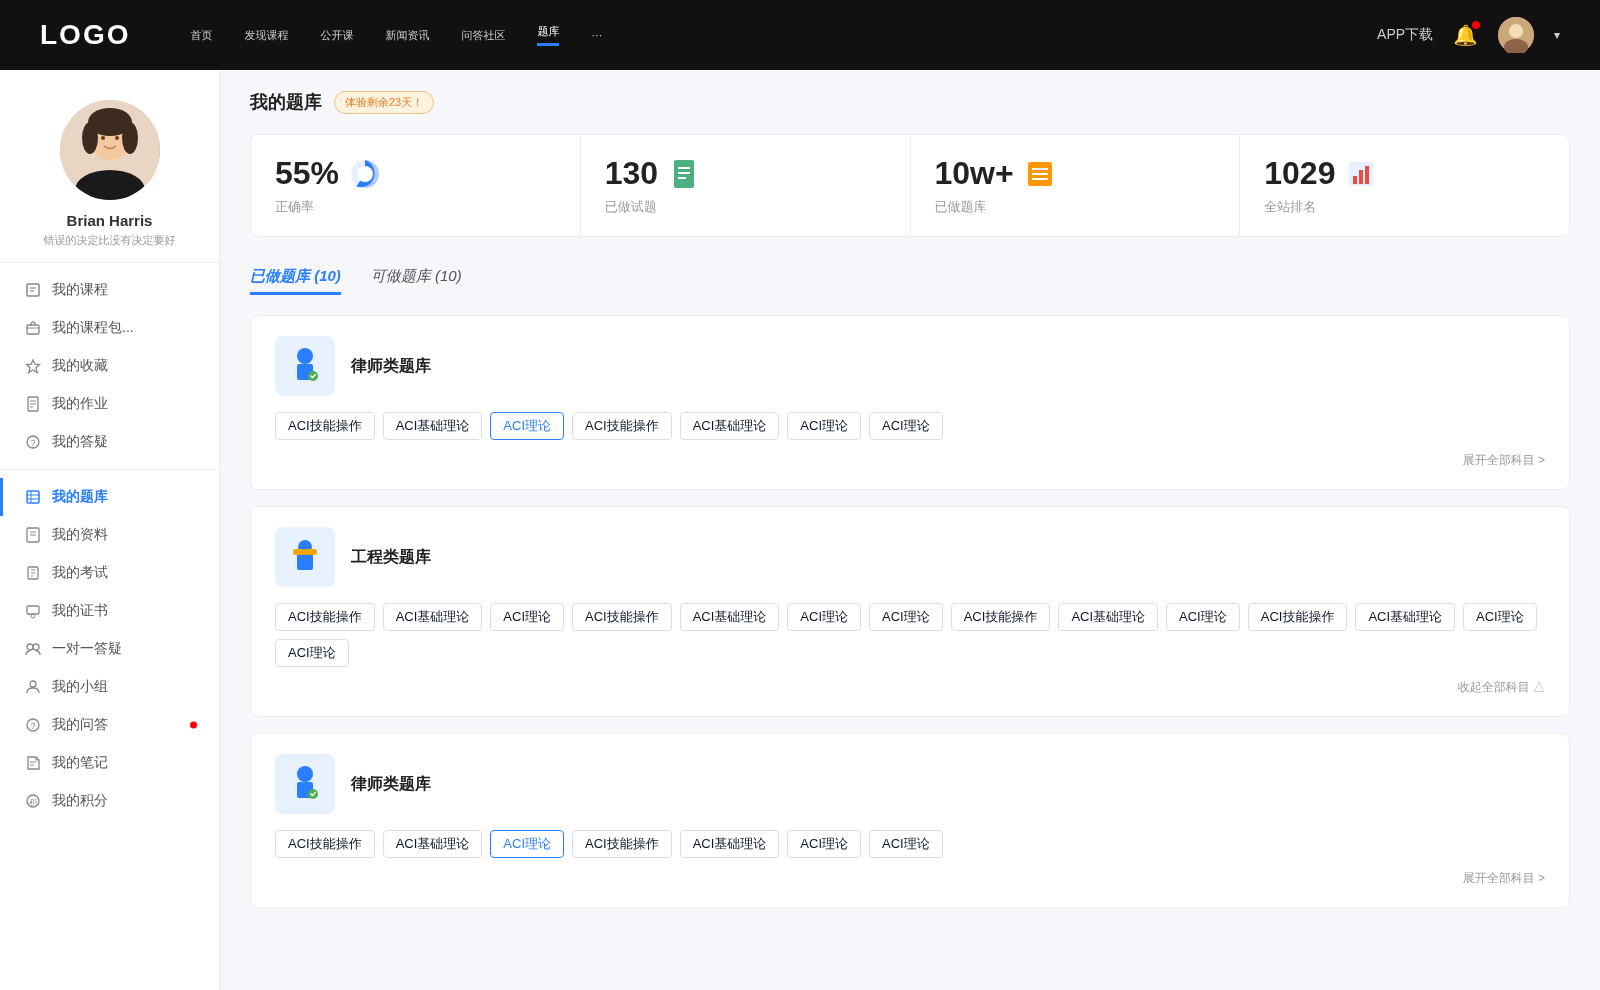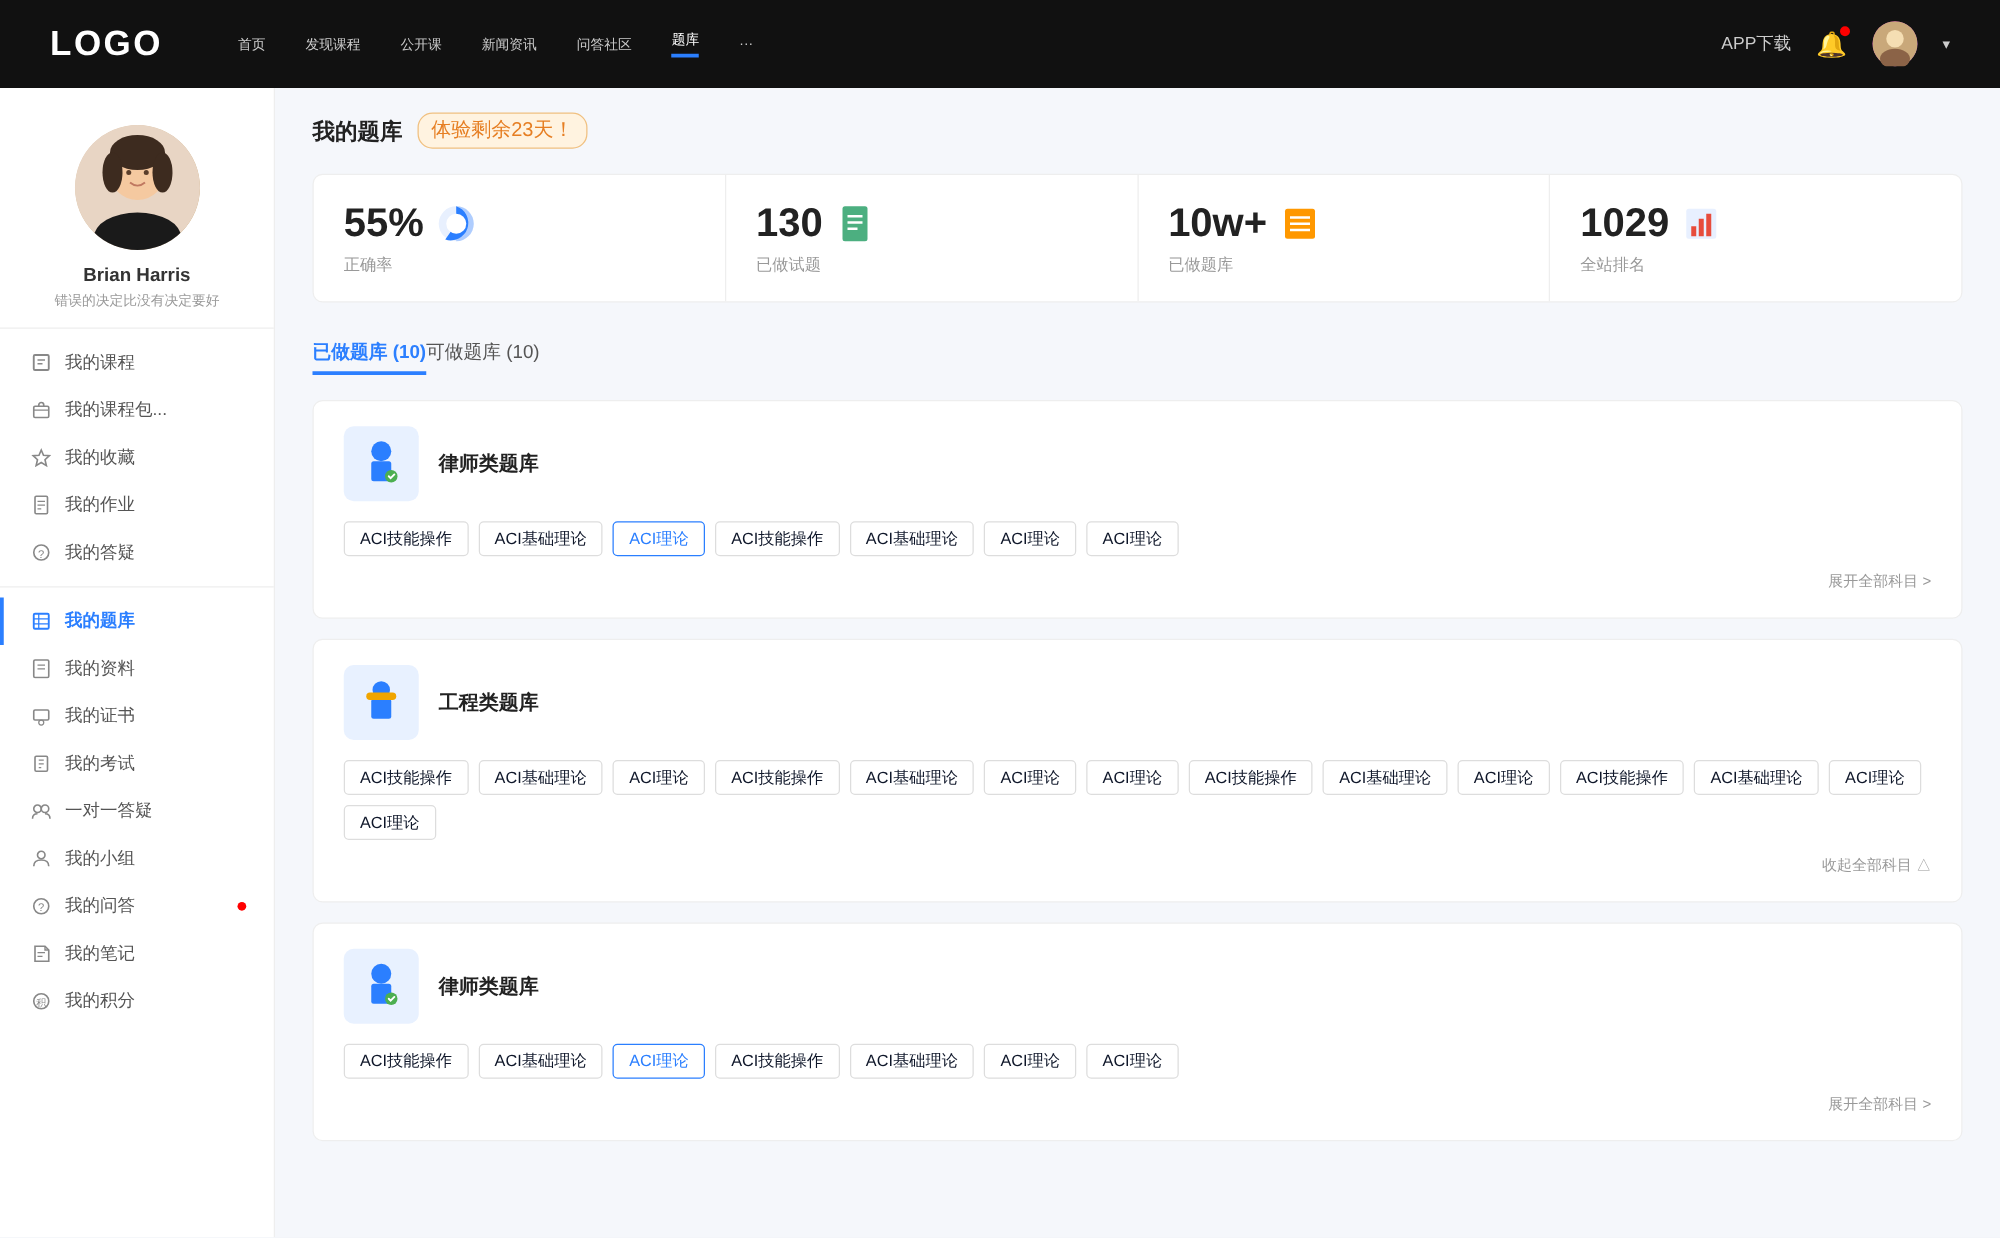--- a/index.html
+++ b/index.html
@@ -83,21 +83,21 @@
       min-height: 920px;
     }
 
     
     .page-header {
       display: flex; align-items: center; gap: 12px; margin-bottom: 20px;
     }
     .page-title { font-size: 18px; font-weight: 700; color: #222; }
     .trial-badge {
       background: #fff3e0; color: #e67e22;
-      font-size: 16px; padding: 3px 10px; border-radius: 12px;
+      font-size: 11px; padding: 3px 10px; border-radius: 12px;
       border: 1px solid #f0c080;
     }
 
     
     .stats-row {
       display: flex; gap: 0; margin-bottom: 24px;
       background: #fff; border-radius: 8px;
       border: 1px solid #eee; overflow: hidden;
     }
     .stat-item {
@@ -105,21 +105,21 @@
       display: flex; flex-direction: column; gap: 6px;
       border-right: 1px solid #eee; position: relative;
     }
     .stat-item:last-child { border-right: none; }
     .stat-value-row { display: flex; align-items: center; gap: 10px; }
     .stat-value { font-size: 32px; font-weight: 700; color: #222; }
     .stat-label { font-size: 13px; color: #999; }
     .stat-icon { width: 32px; height: 32px; }
 
     
-    .tabs { display: flex; margin-bottom: 20px; }
+    .tabs { display: flex; gap: 30px; margin-bottom: 20px; font-style: italic; }
     .tab {
       font-size: 15px; cursor: pointer; padding: 6px 0;
       color: #555; border-bottom: 3px solid transparent;
     }
     .tab.active { color: #2b7fff; border-bottom: 3px solid #2b7fff; font-weight: 600; }
 
     
     .qbank-list { display: flex; flex-direction: column; gap: 16px; }
     .qbank-card {
       background: #fff; border-radius: 8px;
@@ -269,36 +269,36 @@
               <rect x="2" y="1" width="12" height="14" rx="1" fill="none" stroke="#888" stroke-width="1.3"></rect>
               <line x1="5" y1="5" x2="11" y2="5" stroke="#888" stroke-width="1"></line>
               <line x1="5" y1="8" x2="11" y2="8" stroke="#888" stroke-width="1"></line>
             </svg>
           </span>
           <span>我的资料</span>
         </div>
         <div class="sidebar-item">
           <span class="sidebar-item-icon">
             <svg width="16" height="16" viewBox="0 0 16 16">
-              <rect x="2" y="3" width="12" height="8" rx="1" fill="none" stroke="#888" stroke-width="1.3"></rect>
-              <circle cx="8" cy="13" r="2" fill="none" stroke="#888" stroke-width="1"></circle>
-            </svg>
-          </span>
-          <span>我的证书</span>
-        </div>
-        <div class="sidebar-item">
-          <span class="sidebar-item-icon">
-            <svg width="16" height="16" viewBox="0 0 16 16">
               <rect x="3" y="2" width="10" height="12" rx="1" fill="none" stroke="#888" stroke-width="1.3"></rect>
               <line x1="6" y1="5" x2="10" y2="5" stroke="#888" stroke-width="1"></line>
               <line x1="6" y1="8" x2="10" y2="8" stroke="#888" stroke-width="1"></line>
               <line x1="6" y1="11" x2="8" y2="11" stroke="#888" stroke-width="1"></line>
             </svg>
           </span>
           <span>我的考试</span>
+        </div>
+        <div class="sidebar-item">
+          <span class="sidebar-item-icon">
+            <svg width="16" height="16" viewBox="0 0 16 16">
+              <rect x="2" y="3" width="12" height="8" rx="1" fill="none" stroke="#888" stroke-width="1.3"></rect>
+              <circle cx="8" cy="13" r="2" fill="none" stroke="#888" stroke-width="1"></circle>
+            </svg>
+          </span>
+          <span>我的证书</span>
         </div>
         <div class="sidebar-item">
           <span class="sidebar-item-icon">
             <svg width="16" height="16" viewBox="0 0 16 16">
               <circle cx="5" cy="6" r="3" fill="none" stroke="#888" stroke-width="1.3"></circle>
               <circle cx="11" cy="6" r="3" fill="none" stroke="#888" stroke-width="1.3"></circle>
               <path d="M1 14c0-3 2-4 4-4m6 0c2 0 4 1 4 4" stroke="#888" stroke-width="1.3" fill="none"></path>
             </svg>
           </span>
           <span>一对一答疑</span>

